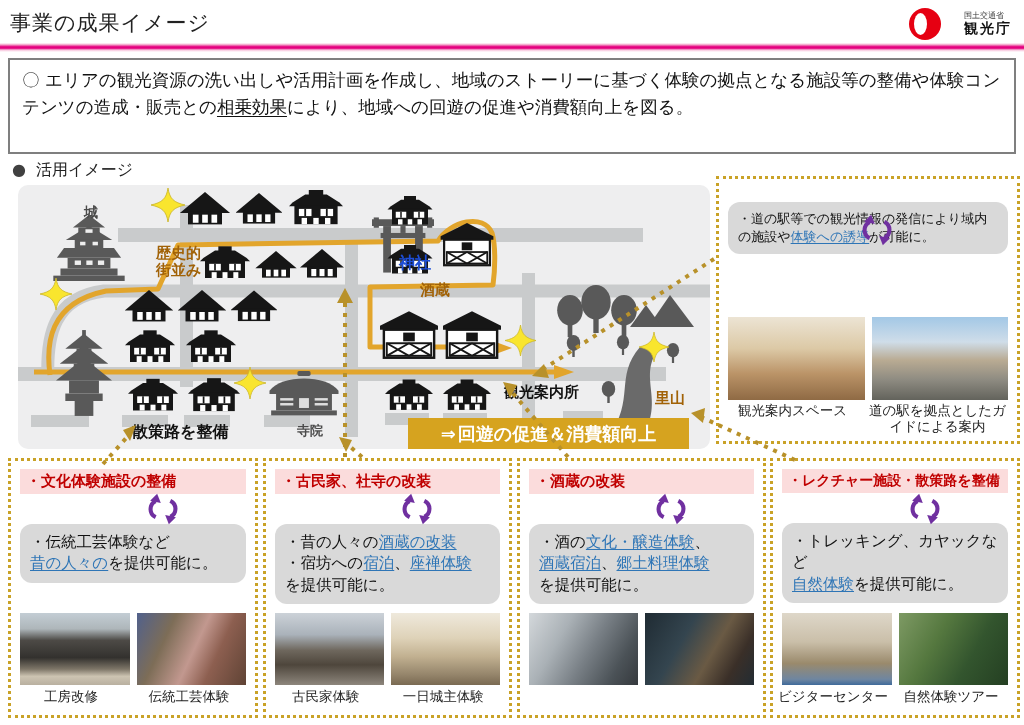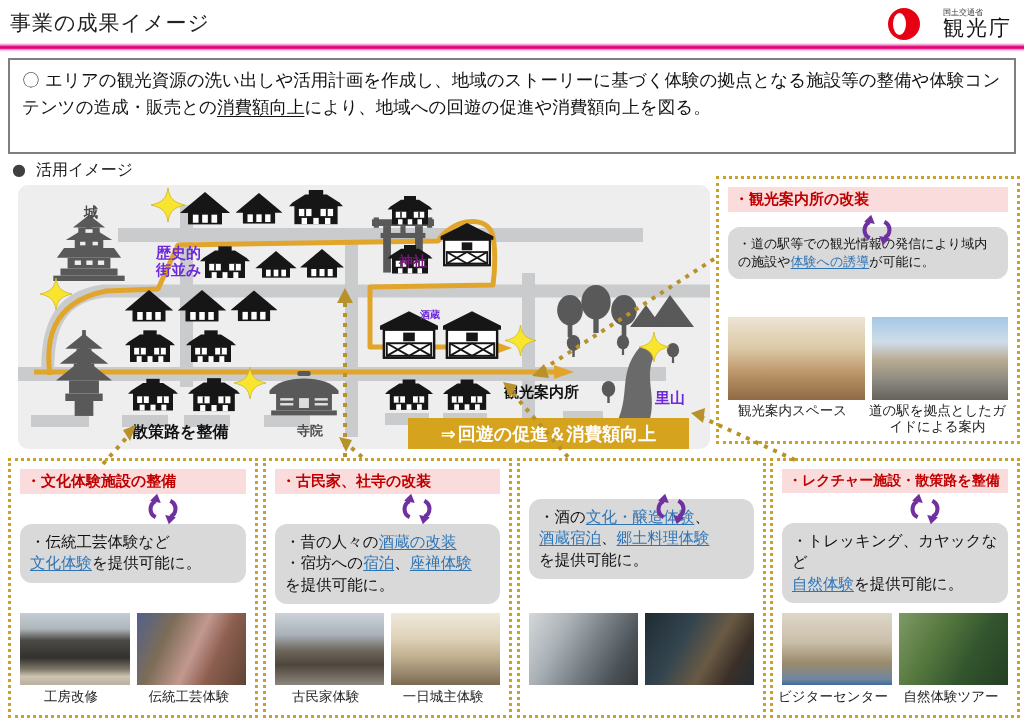--- a/index.html
+++ b/index.html
@@ -8,38 +8,38 @@
 
   
   .hdr-title{position:absolute;left:10px;top:9px;font-size:21px;font-weight:normal;letter-spacing:1px;color:#222}
   .hdr-rule{position:absolute;left:0;top:43px;width:1024px;height:9px;
     background:linear-gradient(180deg,#ffffff 0%,#f4a8cc 18%,#e4007f 42%,#e4007f 58%,#f7c4dc 78%,#ffffff 100%)}
   .logo{position:absolute;right:12px;top:8px;display:flex;align-items:center;gap:23px}
   .logo-mark{width:32px;height:32px;border-radius:50%;background:#E60012;position:relative;overflow:hidden}
   .logo-mark::after{content:"";position:absolute;left:5px;top:5px;width:13px;height:22px;border-radius:50%;background:#fff}
   .logo-text{line-height:1.05}
   .logo-ministry{font-size:8px;color:#333}
-  .logo-agency{font-size:21px;font-weight:normal;color:#111;letter-spacing:2px}
+  .logo-agency{font-size:14px;font-weight:bold;color:#111;letter-spacing:2px}
 
   
   .intro{position:absolute;left:8px;top:58px;width:1008px;height:96px;border:2px solid #7f7f7f;
     padding:7px 12px;font-size:17.5px;line-height:1.52;color:#111}
   .u{text-decoration:underline;text-underline-offset:3px}
 
   .section-label{position:absolute;left:12px;top:160px;font-size:16px;color:#222}
   .section-label .bullet{color:#404040;margin-right:10px}
 
   
   .map{position:absolute;left:18px;top:185px;width:692px;height:264px;background:#EEEEEF;border-radius:10px;z-index:1}
   .map svg.map-svg{position:absolute;left:0;top:0}
-  .ml{position:absolute;font-weight:bold;color:#6d28d9;white-space:nowrap;line-height:1.12;z-index:2}
+  .ml{position:absolute;font-weight:bold;color:#a16207;white-space:nowrap;line-height:1.12;z-index:2}
   .ml-castle{left:66px;top:20px;font-size:14px;color:#4a4a4a}
   .ml-historic{left:138px;top:60px;font-size:15px}
-  .ml-shrine{left:381px;top:69px;font-size:14px;color:#701a75}
-  .ml-brewery{left:402px;top:124px;font-size:10px}
+  .ml-shrine{left:381px;top:69px;font-size:16px;color:#1d4ed8}
+  .ml-brewery{left:402px;top:97px;font-size:15px}
   .ml-temple{left:279px;top:239px;font-size:13px;color:#4a4a4a}
   .ml-culture{left:114px;top:238px;font-size:16px;color:#111}
   .ml-info{left:486px;top:199px;font-size:15px;color:#111}
   .ml-satoyama{left:637px;top:205px;font-size:15px}
   .banner{position:absolute;left:390px;top:233px;width:281px;height:31px;background:#D6A31F;z-index:3;
     display:flex;align-items:center;justify-content:center;color:#fff;font-size:18px;font-weight:bold;white-space:nowrap}
   .banner .u-w{text-underline-offset:3px}
   .banner .arrow{margin-right:2px}
 
   
@@ -194,21 +194,21 @@
 <div class="logo">
   <div class="logo-mark"></div>
   <div class="logo-text">
     <div class="logo-ministry">国土交通省</div>
     <div class="logo-agency">観光庁</div>
   </div>
 </div>
 <div class="hdr-rule"></div>
 
 <div class="intro">
-  <span>〇 エリアの観光資源の洗い出しや活用計画を作成し、地域のストーリーに基づく体験の拠点となる施設等の整備や体験コンテンツの造成・販売との</span><span class="u">消費額向上</span><span>により、地域への回遊の促進や消費額向上を図る。</span>
+  <span>〇 エリアの観光資源の洗い出しや活用計画を作成し、地域のストーリーに基づく体験の拠点となる施設等の整備や体験コンテンツの造成・販売との</span><span class="u">相乗効果</span><span>により、地域への回遊の促進や消費額向上を図る。</span>
 </div>
 
 <div class="section-label">
   <span class="bullet">●</span><span>活用イメージ</span>
 </div>
 
 <div class="map">
   <svg class="map-svg" width="692" height="264" viewBox="0 0 692 264">
 
     <g fill="#C9CBCC">
@@ -297,21 +297,20 @@
   <div class="ml ml-info">観光案内所</div>
   <div class="ml ml-satoyama">里山</div>
 
   <div class="banner">
     <span class="arrow">⇒</span>
     <span class="u-w">回遊の促進＆消費額向上</span>
   </div>
 </div>
 
 <div class="panel panel-info">
-  <div class="p-title">・観光案内所の改装</div>
   <svg class="cycle" viewBox="0 0 44 44">
       <use href="#s-cycle"></use>
     </svg>
   <div class="p-body">
     <span>・道の駅等での観光情報の発信により域内の施設や</span><span class="link">体験への誘導</span><span>が可能に。</span>
   </div>
   <div class="p-photos">
     <div class="photo ph-space"></div>
     <div class="photo ph-guide"></div>
   </div>
@@ -321,21 +320,21 @@
   </div>
 </div>
 
 <div class="panel panel-1">
   <div class="p-title">・文化体験施設の整備</div>
   <svg class="cycle" viewBox="0 0 44 44">
       <use href="#s-cycle"></use>
     </svg>
   <div class="p-body">
     <span>・伝統工芸体験など</span><br>
-    <span class="link">文化体験</span><span>を提供可能に。</span>
+    <span class="link">昔の人々の</span><span>を提供可能に。</span>
   </div>
   <div class="p-photos">
     <div class="photo ph-kobo"></div>
     <div class="photo ph-dento"></div>
   </div>
   <div class="p-caps">
     <div class="cap">工房改修</div>
     <div class="cap">伝統工芸体験</div>
   </div>
 </div>
@@ -354,20 +353,21 @@
     <div class="photo ph-kominka"></div>
     <div class="photo ph-joshu"></div>
   </div>
   <div class="p-caps">
     <div class="cap">古民家体験</div>
     <div class="cap">一日城主体験</div>
   </div>
 </div>
 
 <div class="panel panel-3">
+  <div class="p-title">・酒蔵の改装</div>
   <svg class="cycle" viewBox="0 0 44 44">
       <use href="#s-cycle"></use>
     </svg>
   <div class="p-body">
     <span>・酒の</span><span class="link">文化・醸造体験</span><span>、</span><br>
     <span class="link">酒蔵宿泊</span><span>、</span><span class="link">郷土料理体験</span><br>
     <span>を提供可能に。</span>
   </div>
   <div class="p-photos">
     <div class="photo ph-saka"></div>

